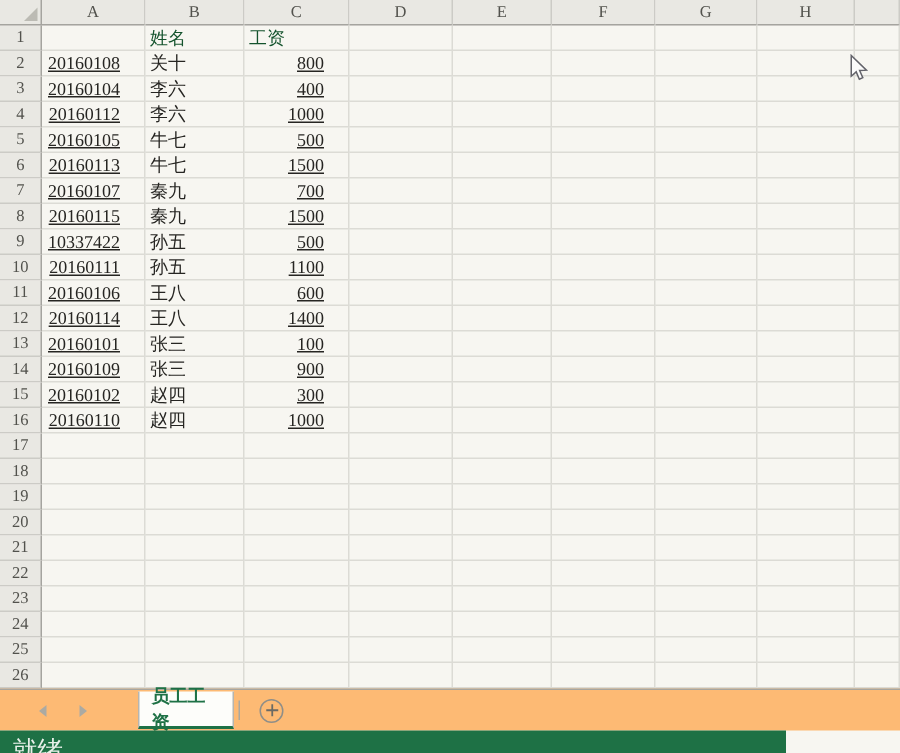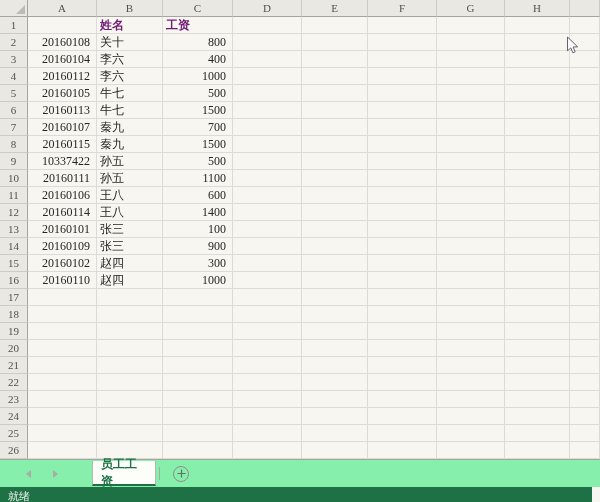--- a/index.html
+++ b/index.html
@@ -27,27 +27,27 @@
   .corner { position:relative; border-right:1px solid #a5a49f; border-bottom:1px solid #a5a49f; }
   .tri {
     position:absolute; right:2px; bottom:2px; width:0; height:0;
     border-left:9px solid transparent; border-bottom:9px solid #bcbbb4;
   }
   .cell {
     border-right:1px solid #dcdbd5; border-bottom:1px solid #dcdbd5;
     font-size:12px; color:#262522;
     display:flex; align-items:center; white-space:nowrap; overflow:hidden;
   }
-  .cell.right { justify-content:flex-end; padding-right:6px; }
+  .cell.right { justify-content:flex-end; padding-right:16px;text-decoration:underline; }
   .cell.left  { justify-content:flex-start; padding-left:3px; }
-  .cell.bold  { font-weight:bold; color:#701a75; }
+  .cell.bold  { font-weight:normal; color:#14532d; }
   
   .tabbar {
     position:absolute; left:0; top:459px; width:600px; height:28px;
-    background:#86efac; border-top:1px solid #a6a5a0;
+    background:#fdba74; border-top:1px solid #a6a5a0;
   }
   .navbtn { position:absolute; top:10px; width:0; height:0;
     border-top:4px solid transparent; border-bottom:4px solid transparent; }
   .nav-left  { left:26px; border-right:5px solid #abaaa3; }
   .nav-right { left:53px; border-left:5px solid #abaaa3; }
   .tabs { position:absolute; left:92px; top:1px; height:25px; display:flex; align-items:stretch; }
   .tab {
     display:flex; align-items:center; justify-content:center;
     font-size:12px; padding:0 8px; color:#55544e; cursor:default;
   }
@@ -58,22 +58,22 @@
   }
   .tab.inactive { width:76px; }
   .tab-sep { width:1px; height:13px; background:#a9a8a1; margin:auto 0 auto 3px; }
   .addbtn {
     width:16px; height:16px; border:1px solid #8f8e88; border-radius:50%;
     margin:auto 0 auto 13px; display:flex; align-items:center; justify-content:center;
     background:transparent;
   }
   
   .statusbar {
-    position:absolute; left:0; top:487px; width:592px; height:15px;
-    background:#1e7145; color:#e8f0ea; font-size:11px;
+    position:absolute; left:0; top:487px; width:524px; height:15px;
+    background:#1e7145; color:#e8f0ea; font-size:17px;
     display:flex; align-items:flex-start; padding:2px 0 0 8px; overflow:hidden;
   }
   
   .cursor { position:absolute; left:566px; top:36px; }
 </style>
 </head>
 <body>
 
 <div class="screen">
 

